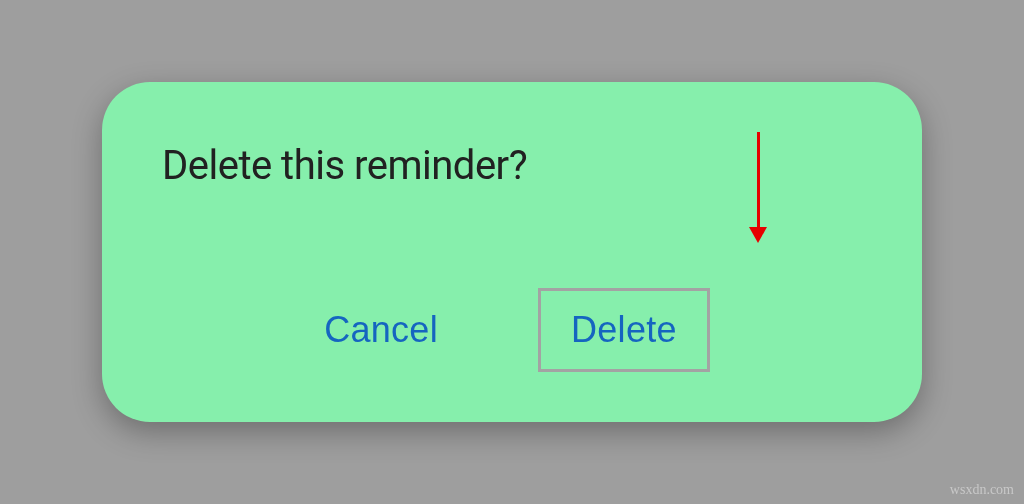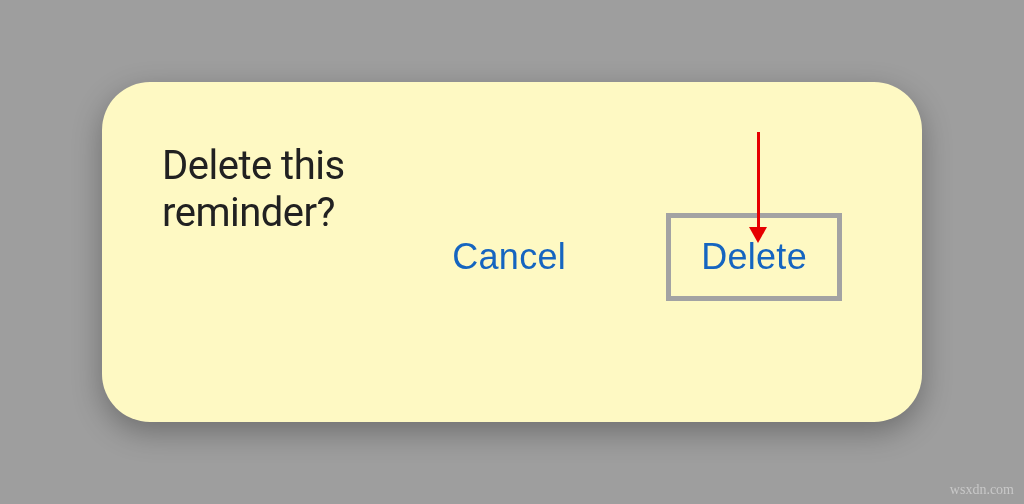--- a/index.html
+++ b/index.html
@@ -11,56 +11,56 @@
       width: 1024px;
       height: 504px;
       background: #9e9e9e;
       font-family: 'Roboto', 'Helvetica Neue', Arial, sans-serif;
       position: relative;
       display: flex;
       align-items: center;
       justify-content: center;
     }
     .dialog {
-      background: #fef9c3;
+      background: #86efac;
       border-radius: 48px;
       width: 820px;
       height: 340px;
       box-shadow: 0 10px 30px rgba(0,0,0,0.3);
       padding: 60px 60px 50px 60px;
       display: flex;
-      flex-direction: row;
+      flex-direction: column;
       justify-content: space-between;
       position: relative;
     }
     .dialog-title {
       font-size: 40px;
       font-weight: 400;
       color: #212121;
       letter-spacing: -0.5px;
     }
     .dialog-actions {
       display: flex;
-      justify-content: flex-start;
+      justify-content: center;
       align-items: center;
       gap: 70px;
       padding-right: 20px;
     }
     .btn {
       font-size: 36px;
       font-weight: 500;
       color: #1565c0;
       background: none;
       border: none;
       cursor: pointer;
       padding: 18px 30px;
       letter-spacing: 0.3px;
     }
     .btn-delete {
-      border: 5px solid #a3a3a3;
+      border: 3px solid #a3a3a3;
     }
     .arrow {
       position: absolute;
       top: 50px;
       right: 155px;
       display: flex;
       flex-direction: column;
       align-items: center;
       pointer-events: none;
     }

